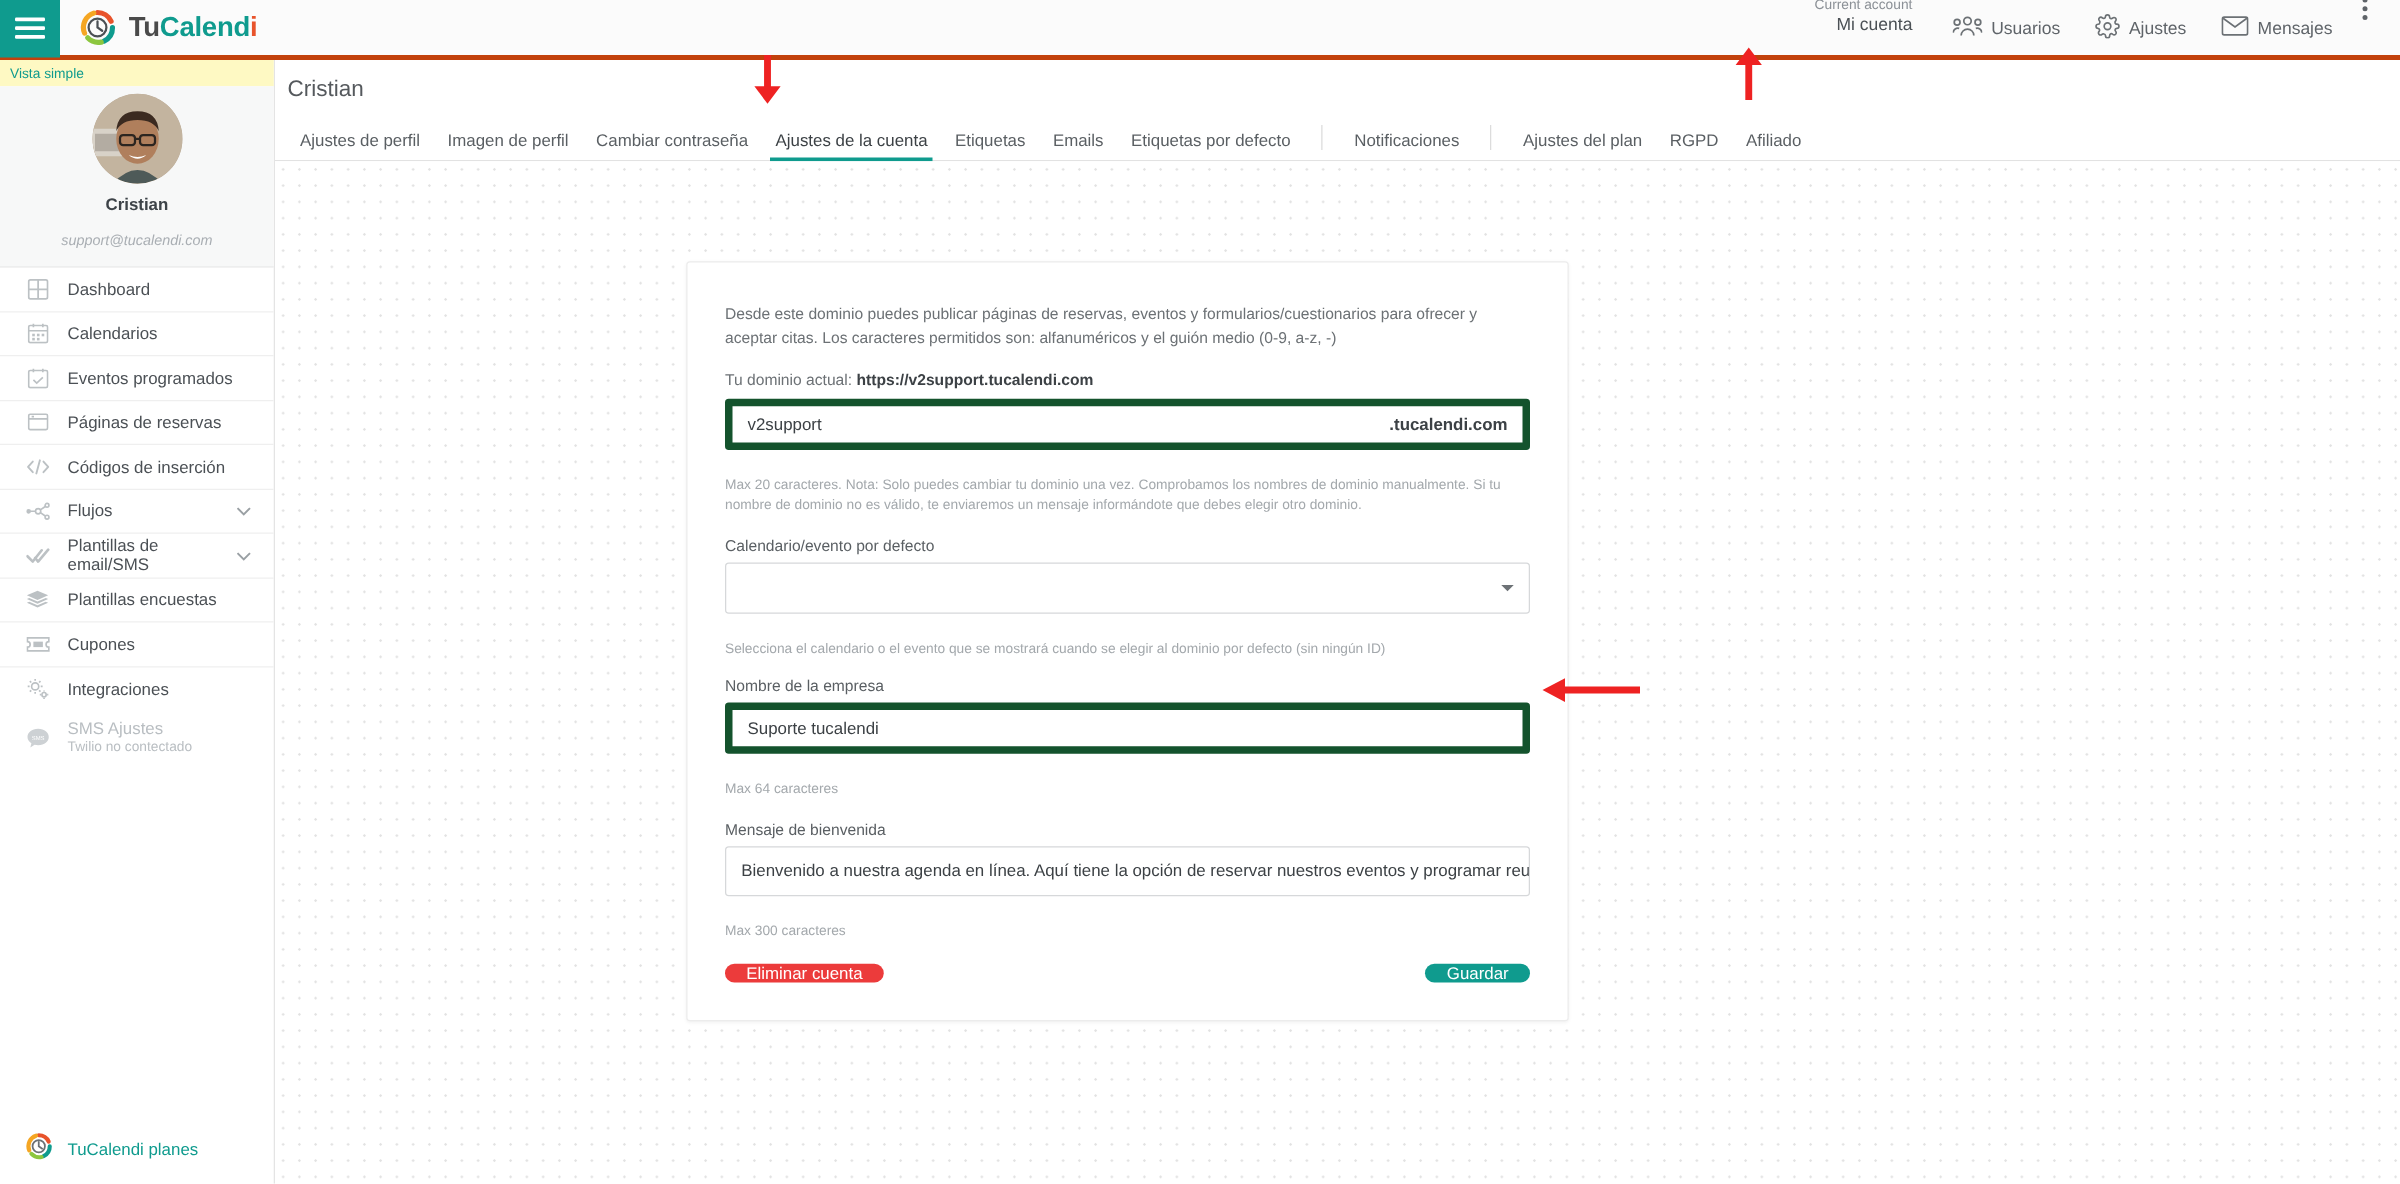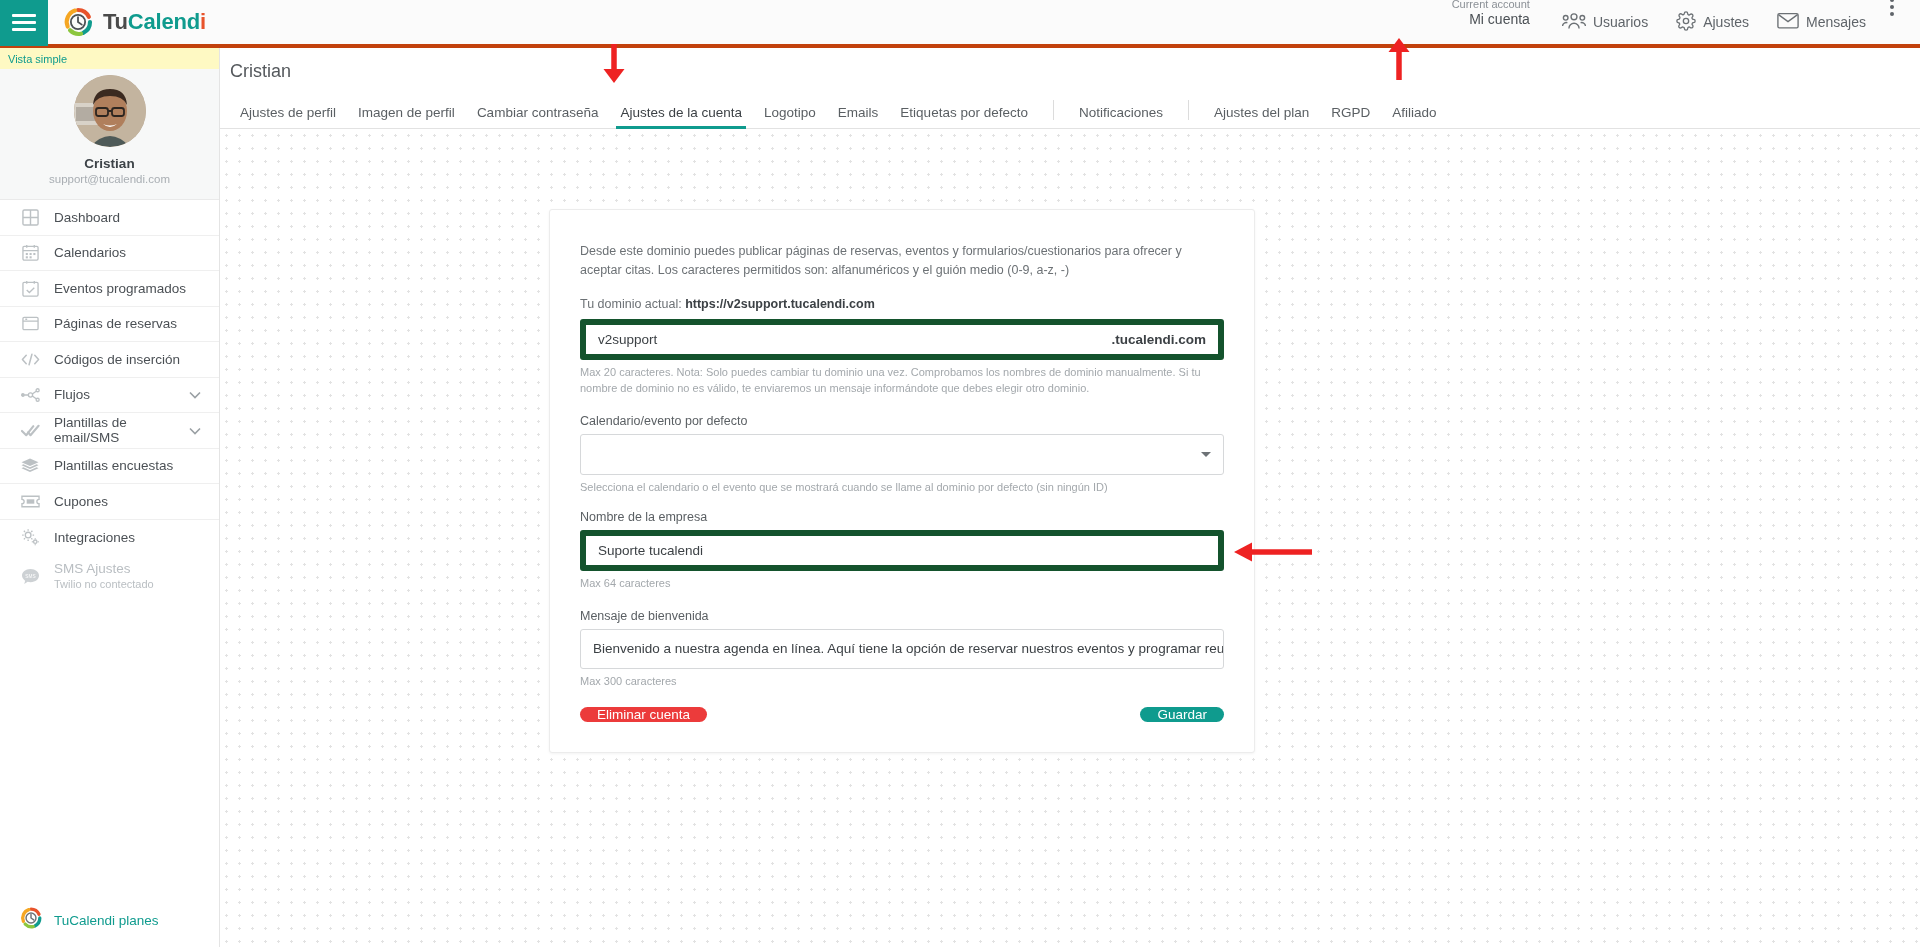--- a/index.html
+++ b/index.html
@@ -63,21 +63,21 @@
     background: #f7f8f8; padding: 6px 0 14px 0; text-align: center;
     border-bottom: 1px solid #eaeaea;
   }
   .avatar {
     width: 72px; height: 72px; border-radius: 50%;
     margin: 0 auto 9px auto; overflow: hidden;
     background: #b9a894; position: relative;
   }
   .avatar svg { display: block; }
   .profile-name { font-size: 13.5px; font-weight: bold; color: #3d4348; }
-  .profile-email { font-size: 11.5px; color: #a9aeb3; margin-top: 2px; }
+  .profile-email { font-size: 11.5px; color: #a9aeb3; margin-top: 16px; font-style: italic; }
 
   .navlist { flex: 1 1 auto; overflow: hidden; }
   .nav-item {
     display: flex; align-items: center; gap: 14px;
     height: 35.5px; padding: 0 0 0 20px;
     border-bottom: 1px solid #efefef;
     cursor: pointer; color: #4b5055; font-size: 13.5px;
     position: relative;
   }
   .nav-item .nico { width: 20px; height: 20px; flex: 0 0 auto; display: flex; align-items: center; justify-content: center; color: #b5babd; }
@@ -147,21 +147,21 @@
     background: #fff; padding: 0 12px;
   }
   .inputwrap input, .inputwrap textarea {
     border: none; outline: none; flex: 1 1 auto;
     font-family: "Liberation Sans", sans-serif; font-size: 13.5px;
     color: #3c4145; background: transparent; padding: 0;
   }
   .suffix { font-size: 13.5px; font-weight: bold; color: #3c4145; white-space: nowrap; }
   .helper {
     font-size: 11px; color: #a3a8ac; line-height: 1.45;
-    margin-top: 5px; margin-bottom: 17px;
+    margin-top: 21px; margin-bottom: 17px;
   }
   .helper.tight { margin-bottom: 14px; }
 
   .selectwrap {
     position: relative; border: 1px solid #d6d8da; border-radius: 3px;
     height: 41px; background: #fff; display: flex; align-items: center;
     padding: 0 12px; cursor: pointer;
   }
   .selectwrap .sel-val { font-size: 13.5px; color: #3c4145; flex: 1 1 auto; }
   .caret {
@@ -449,21 +449,21 @@
 
 <div class="main">
 
   <div class="page-title">Cristian</div>
 
   <div class="tabs">
     <div class="tab">Ajustes de perfil</div>
     <div class="tab">Imagen de perfil</div>
     <div class="tab">Cambiar contraseña</div>
     <div class="tab active">Ajustes de la cuenta</div>
-    <div class="tab">Logotipo</div>
+    <div class="tab">Etiquetas</div>
     <div class="tab">Emails</div>
     <div class="tab">Etiquetas por defecto</div>
     <div class="tab-sep"></div>
     <div class="tab">Notificaciones</div>
     <div class="tab-sep"></div>
     <div class="tab">Ajustes del plan</div>
     <div class="tab">RGPD</div>
     <div class="tab">Afiliado</div>
   </div>
 
@@ -479,21 +479,21 @@
         <input type="text" value="v2support" style="">
         <span class="suffix">.tucalendi.com</span>
       </div>
       <div class="helper">Max 20 caracteres. Nota: Solo puedes cambiar tu dominio una vez. Comprobamos los nombres de dominio manualmente. Si tu nombre de dominio no es válido, te enviaremos un mensaje informándote que debes elegir otro dominio.</div>
 
       <div class="field-label">Calendario/evento por defecto</div>
       <div class="selectwrap">
         <span class="sel-val"></span>
         <span class="caret"></span>
       </div>
-      <div class="helper tight">Selecciona el calendario o el evento que se mostrará cuando se llame al dominio por defecto (sin ningún ID)</div>
+      <div class="helper tight">Selecciona el calendario o el evento que se mostrará cuando se elegir al dominio por defecto (sin ningún ID)</div>
 
       <div class="field-label">Nombre de la empresa</div>
       <div class="inputwrap">
         <input type="text" value="Suporte tucalendi" style="">
       </div>
       <div class="helper">Max 64 caracteres</div>
 
       <div class="field-label">Mensaje de bienvenida</div>
       <div class="ta-wrap">
         <div class="tatext">Bienvenido a nuestra agenda en línea. Aquí tiene la opción de reservar nuestros eventos y programar reuniones con nosotros.</div>

